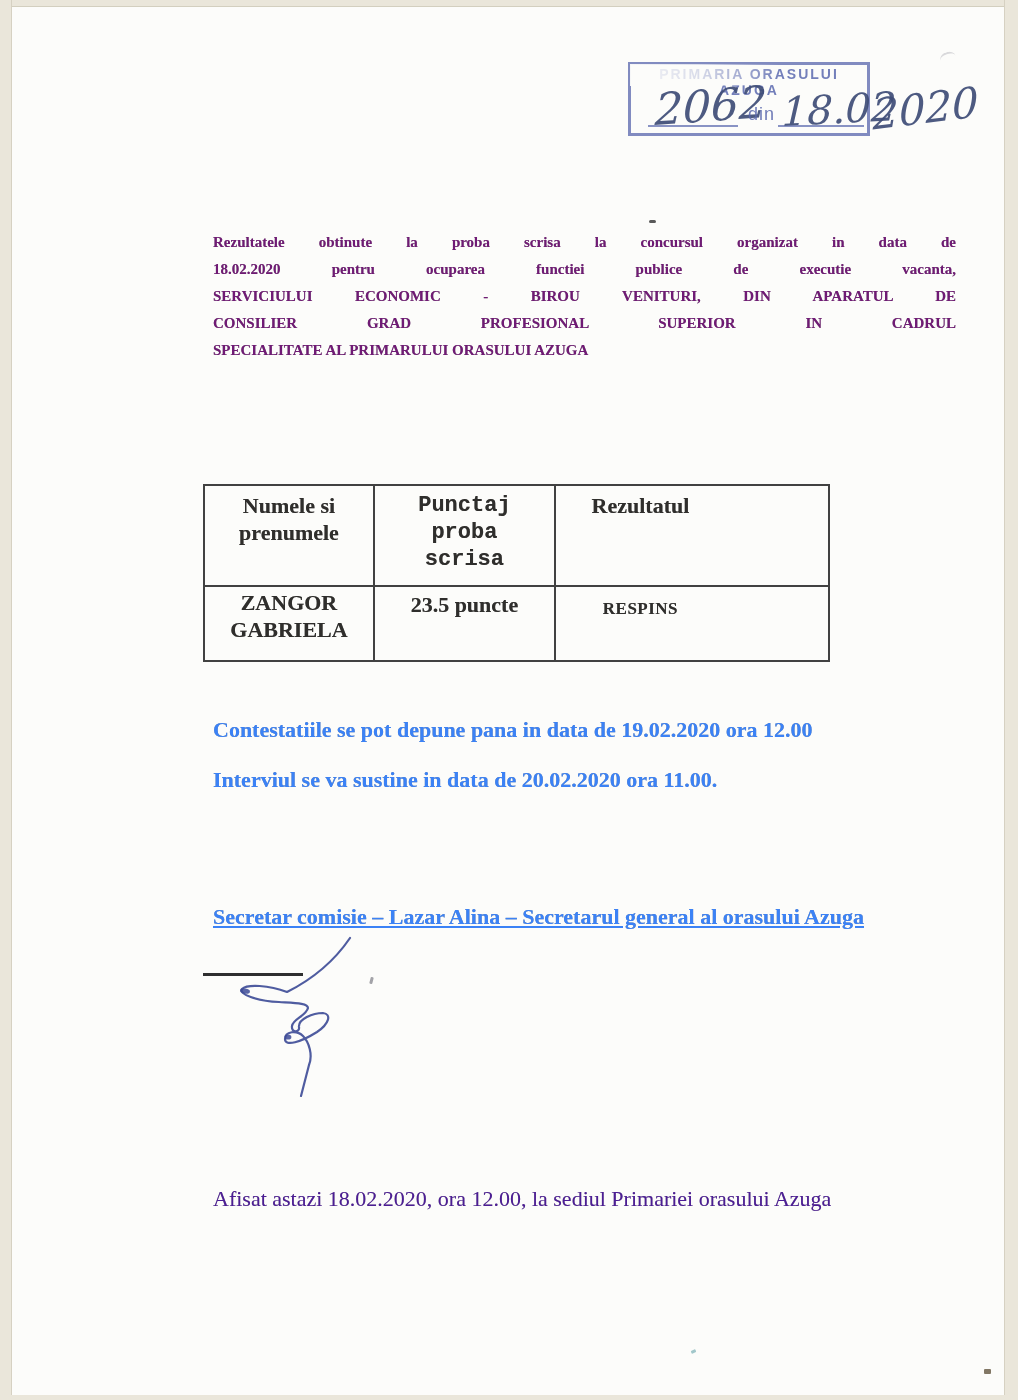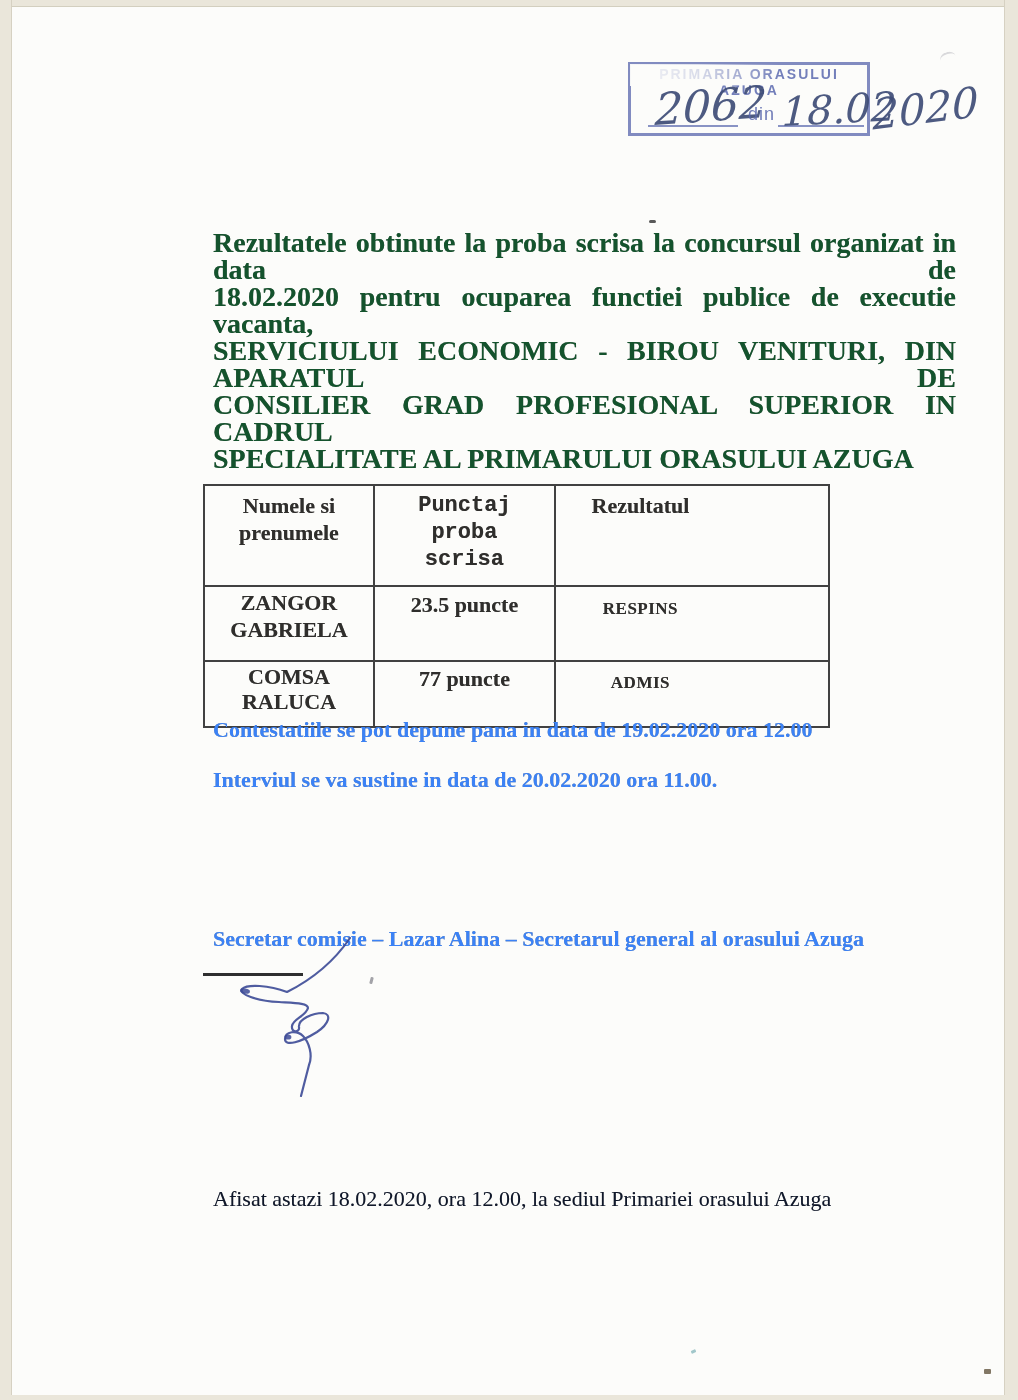--- a/index.html
+++ b/index.html
@@ -52,22 +52,22 @@
   .stamp-din{
     left:748px;top:104px;font-family:"Liberation Sans", sans-serif;
     font-size:18px;letter-spacing:1px;color:rgba(88,102,172,.85);
   }
 
   .ink-dot{left:649px;top:220px;width:7px;height:3px;border-radius:2px;background:#3c3c3c;opacity:.85;}
 
   
   .paragraph{
     left:213px;top:229px;width:743px;
-    font-weight:bold;font-size:28px;line-height:27px;
-    color:#14532d;
+    font-weight:bold;font-size:15px;line-height:27px;
+    color:#701a75;
     text-shadow:0 0 0.5px rgba(47,46,44,.5);
   }
   .paragraph .pline{text-align:justify;text-align-last:justify;}
   .paragraph .pline:last-child{text-align-last:left;}
 
   
   table.results{
     left:203px;top:484px;
     border-collapse:collapse;table-layout:fixed;
     width:627px;
@@ -93,29 +93,29 @@
   table.results td.result-cell{font-size:17px;padding-top:8px;letter-spacing:.5px;}
 
   .note{
     left:213px;width:760px;margin:0;
     font-weight:bold;font-size:22px;color:#3b82f6;
     text-shadow:0 0 0.5px rgba(47,46,44,.5);
     white-space:nowrap;
   }
   .note-contestations{top:717px;}
   .note-interview{top:767px;}
-  .signature-caption{top:926px;}
+  .signature-caption{top:904px;text-decoration:underline;}
 
   .signature-underline{left:203px;top:973px;width:100px;height:3px;background:#2f2f2f;}
 
   .signature-svg{left:235px;top:900px;}
 
   .footer-note{
     left:213px;top:1186px;width:760px;margin:0;
-    font-size:22px;font-weight:normal;color:#0f172a;
+    font-size:22px;font-weight:normal;color:#4c1d95;
     text-shadow:0 0 0.5px rgba(58,57,54,.4);
     white-space:nowrap;
   }
 
   
   .smudge{left:940px;top:52px;width:16px;height:10px;border-top:2px solid #8a8a96;border-radius:50%;transform:rotate(-18deg);opacity:.3;}
   .speck-apostrophe{left:370px;top:977px;width:3px;height:7px;background:#4a4a55;opacity:.5;transform:rotate(14deg);border-radius:1px;}
   .speck-teal{left:691px;top:1350px;width:5px;height:3px;background:#7ab0b5;opacity:.7;border-radius:1px;transform:rotate(-25deg);}
   .speck-dark{left:984px;top:1369px;width:7px;height:5px;background:#5a4b33;opacity:.75;border-radius:1px;}
 </style>
@@ -158,26 +158,20 @@
 scrisa</th>
         <th class="col-result">Rezultatul</th>
       </tr>
     </thead>
     <tbody>
       <tr class="row-1">
         <td class="name-cell">ZANGOR
 GABRIELA</td>
         <td class="score-cell">23.5 puncte</td>
         <td class="result-cell">RESPINS</td>
-      </tr>
-      <tr class="row-2">
-        <td class="name-cell">COMSA
-RALUCA</td>
-        <td class="score-cell">77 puncte</td>
-        <td class="result-cell">ADMIS</td>
       </tr>
     </tbody>
   </table>
 
   <p class="abs note note-contestations">Contestatiile se pot depune pana in data de 19.02.2020 ora 12.00</p>
   <p class="abs note note-interview">Interviul se va sustine in data de 20.02.2020 ora 11.00.</p>
 
   <p class="abs note signature-caption">Secretar comisie – Lazar Alina – Secretarul general al orasului Azuga</p>
   <div class="abs signature-underline"></div>
   <svg class="abs signature-svg" width="140" height="200" viewBox="0 0 140 200">

